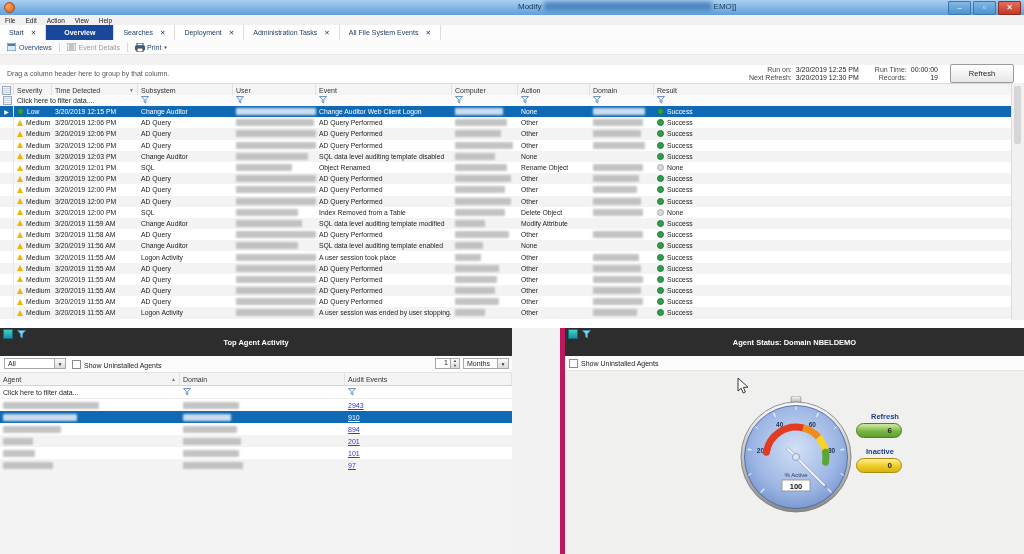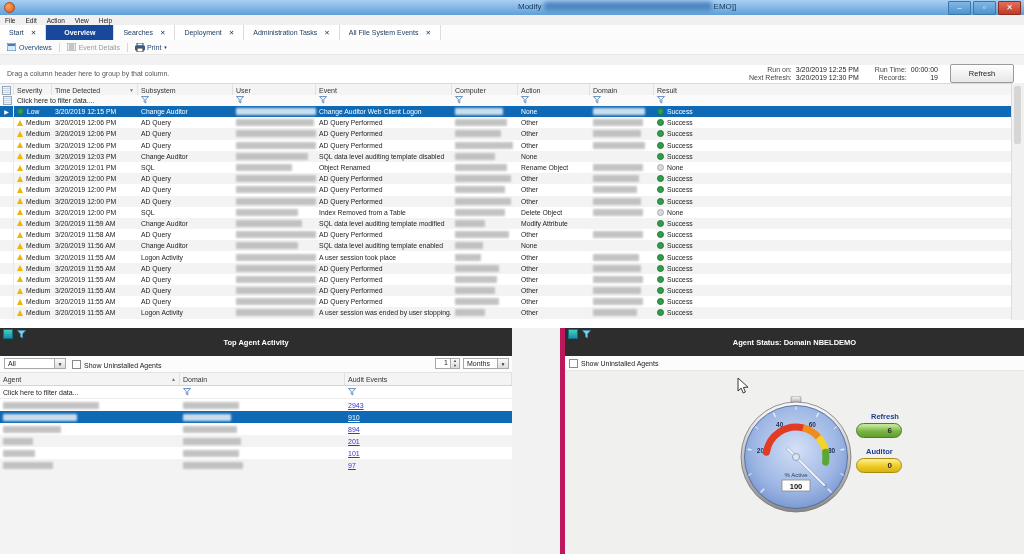--- a/index.html
+++ b/index.html
@@ -932,21 +932,21 @@
           <circle cx="60" cy="61" r="3.5" fill="#dde6f3" stroke="#8fa0bb"></circle>
         </g>
         <text x="60" y="81" font-size="6" fill="#2c3e5a" text-anchor="middle">% Active</text>
         <rect x="46" y="84" width="28" height="11" fill="#fdfdfd" stroke="#8a8a8a" stroke-width="0.8"></rect>
         <text x="60" y="92.5" font-size="7.5" font-weight="bold" fill="#111" text-anchor="middle">100</text>
       </svg>
     </div>
 
     <span class="pill-label" style="left:306px;top:84px;">Refresh</span>
     <div class="pill green" style="left:291px;top:95px;">6</div>
-    <span class="pill-label" style="left:301px;top:119px;">Auditor</span>
+    <span class="pill-label" style="left:301px;top:119px;">Inactive</span>
     <div class="pill yellow" style="left:291px;top:130px;">0</div>
   </div>
 
   <div class="cursor">
     <svg width="12" height="18" viewBox="0 0 12 18">
         <path d="M1,0 L1,13 L4.2,10.2 L6.2,15 L8.4,14 L6.4,9.4 L11,9.2 Z" fill="#fff" stroke="#222" stroke-width="0.9"></path>
       </svg>
   </div>
 
 </div>

